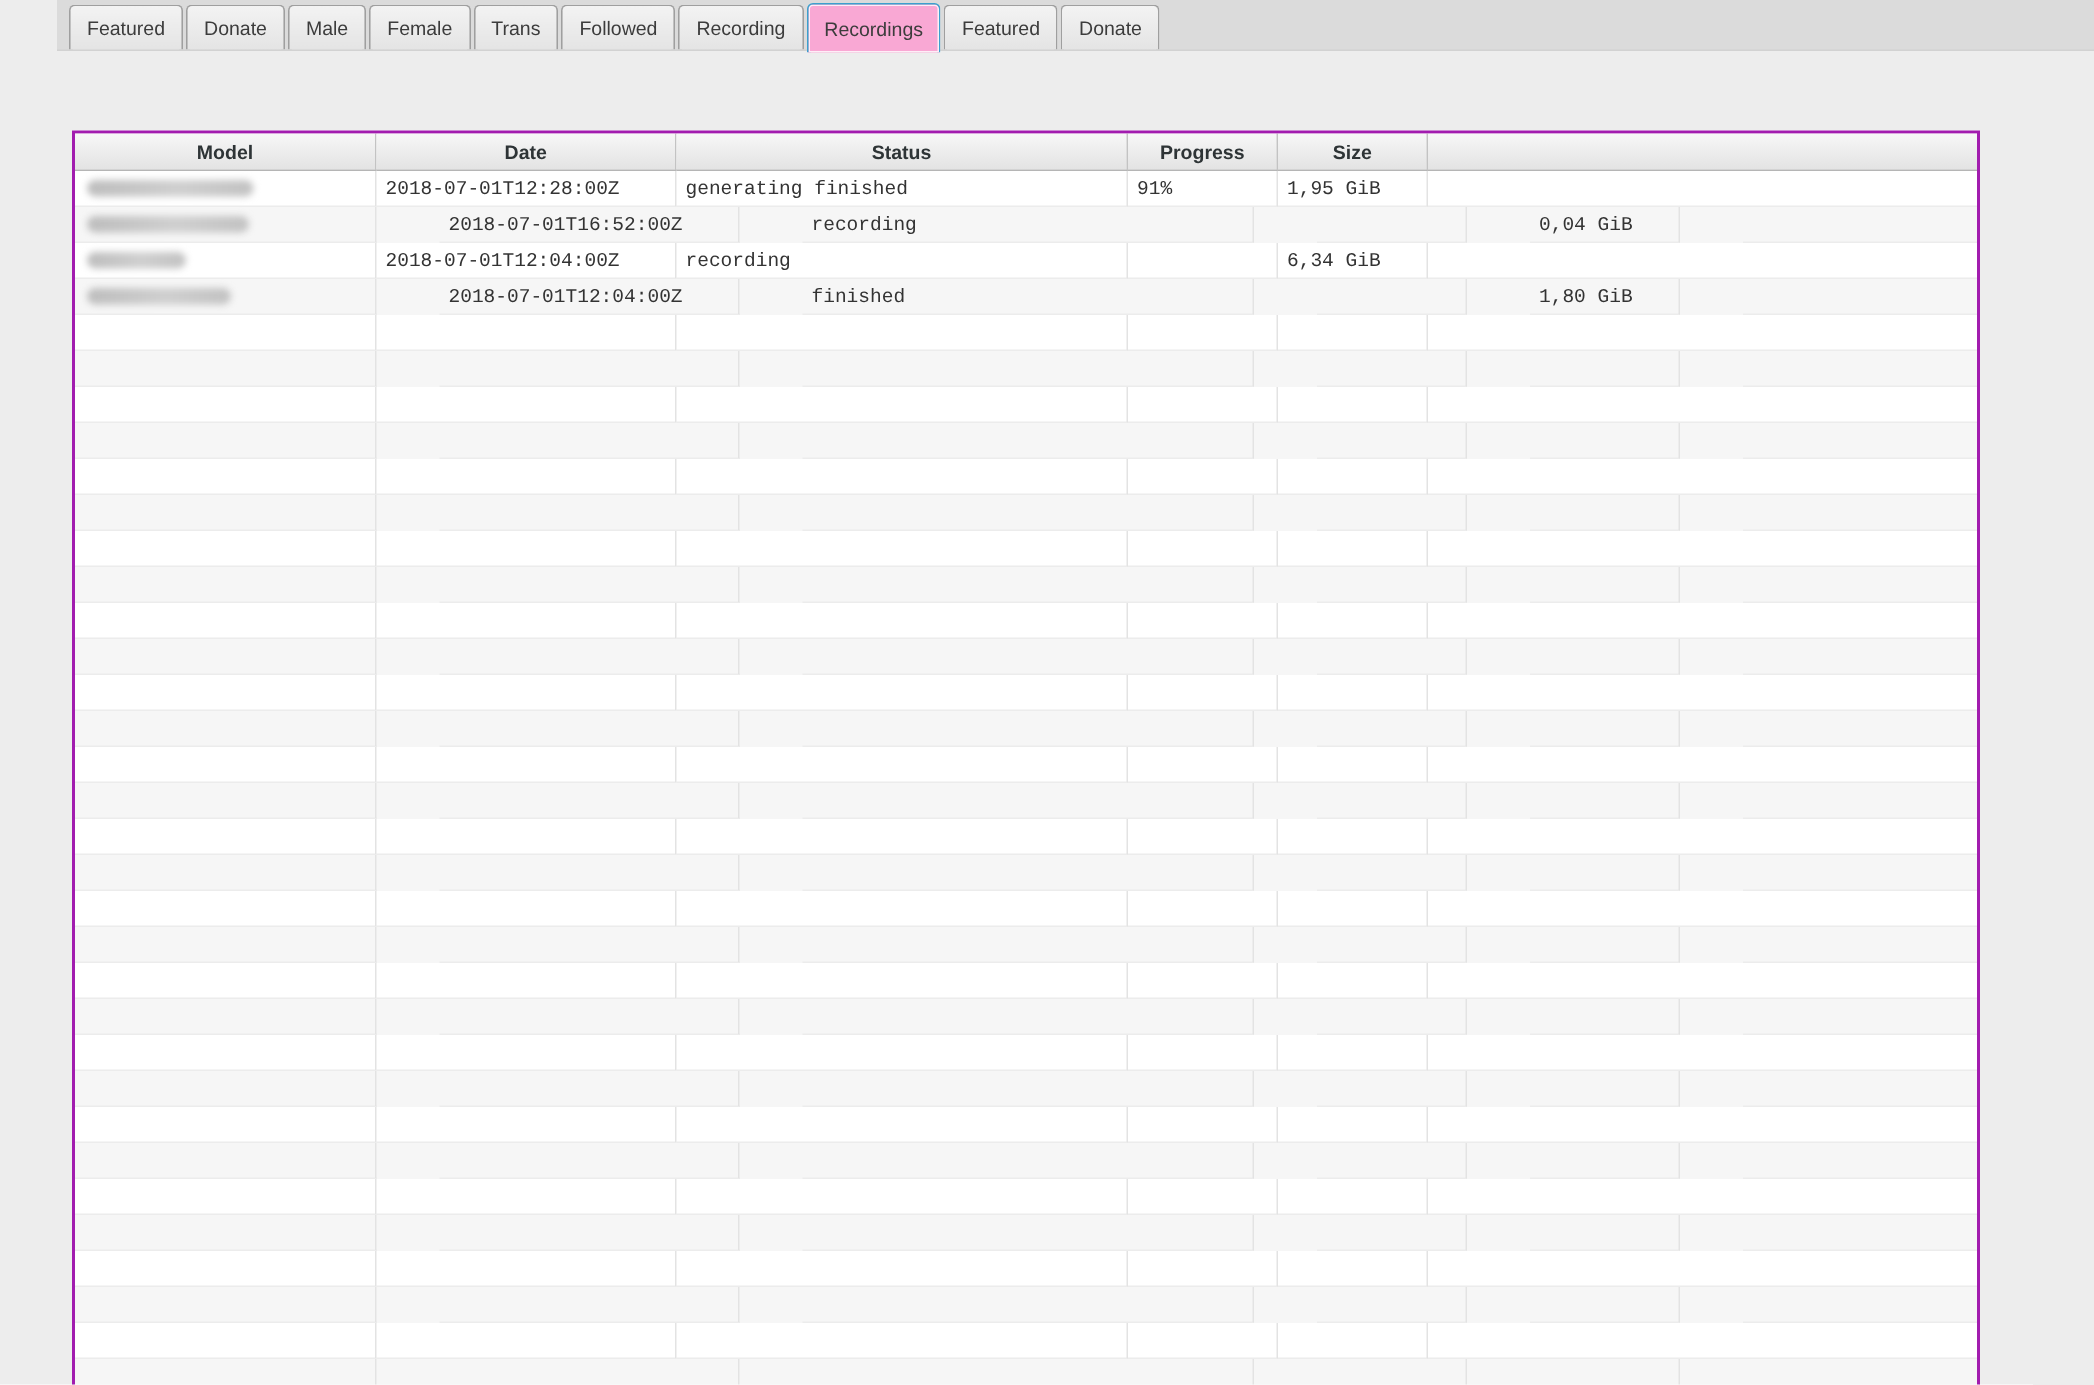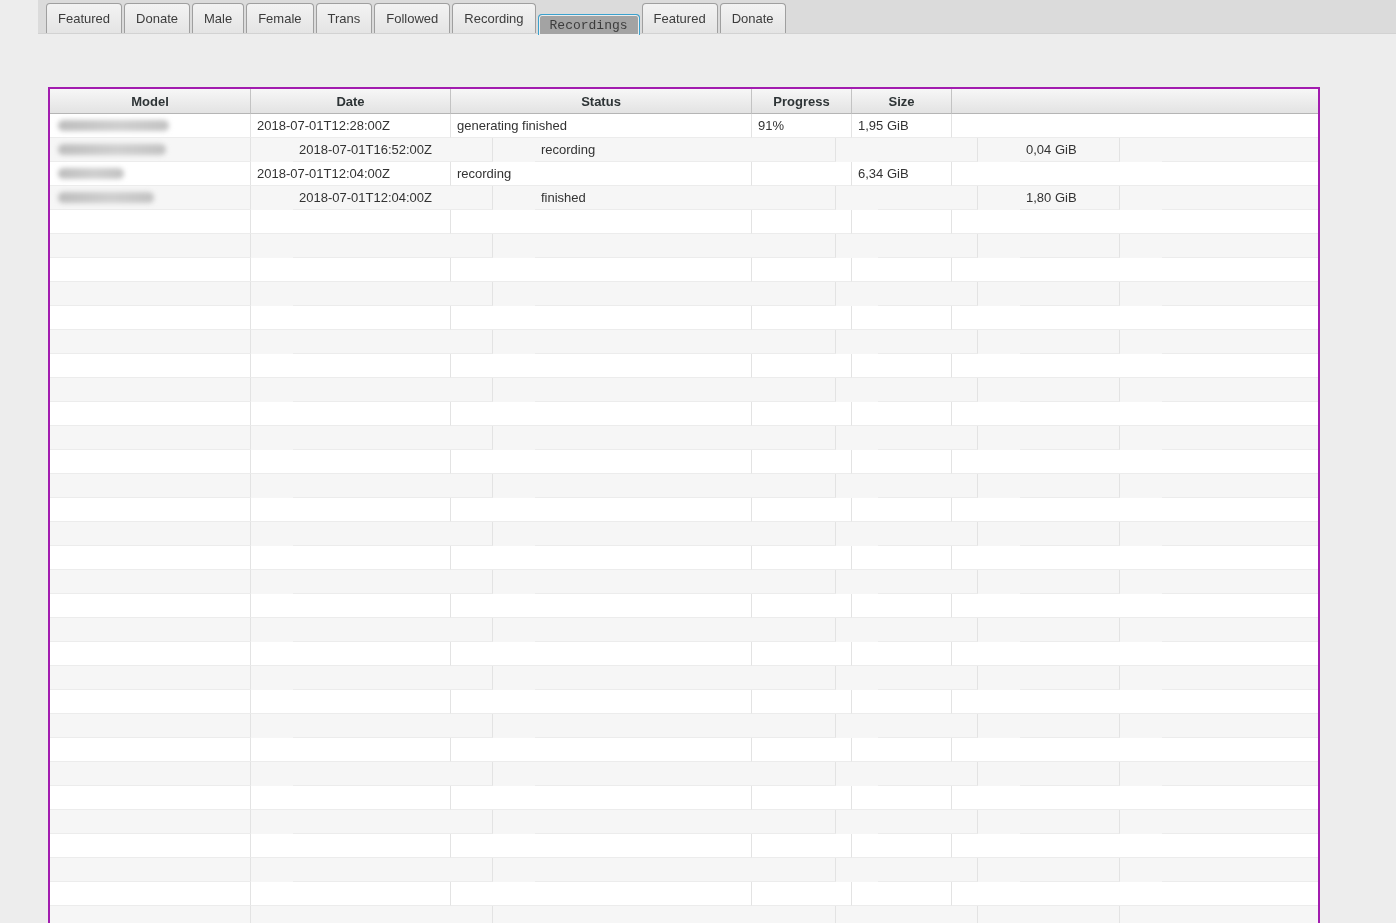--- a/index.html
+++ b/index.html
@@ -32,28 +32,27 @@
     align-items: center;
     background: linear-gradient(#f3f3f3, #e4e4e4);
     border: 1px solid #9f9f9f;
     border-bottom: none;
     border-radius: 4px 4px 0 0;
     color: #3c3c3c;
     cursor: default;
     white-space: nowrap;
   }
   .tab.active {
-    height: 21px;
+    height: 33px;
     margin-bottom: -2px;
-    background: #a3a3a3;
+    background: #f9a8d4;
     border: 1px solid var(--accent, #3ba1cd);
     border-bottom: none;
     box-shadow: inset 0 0 0 1px rgba(255,255,255,0.8);
     z-index: 2;
-    font-family: Liberation Mono, monospace;
   }
 
   
   .content { flex: 1; padding: 12px 10px 0 10px; }
 
   .table {
     width: 1272px;
     height: 866px;
     border: 2px solid #a21caf;
     background: #ffffff;
@@ -77,20 +76,21 @@
     overflow: hidden;
   }
   .th:last-child { border-right: none; }
 
   .tbody { display: block; }
   .tr {
     display: grid;
     grid-template-columns: 201px 200px 301px 100px 100px minmax(0,1fr);
     height: 24px;
     background: #ffffff;
+    font-family: Liberation Mono, monospace;
   }
   .tr.stripe { background: #f6f6f6; gap: 42px; }
   .td {
     border-right: 1px solid #e3e3e3;
     border-bottom: 1px solid #ececec;
     display: flex;
     align-items: center;
     padding: 0 6px;
     white-space: nowrap;
     overflow: hidden;

